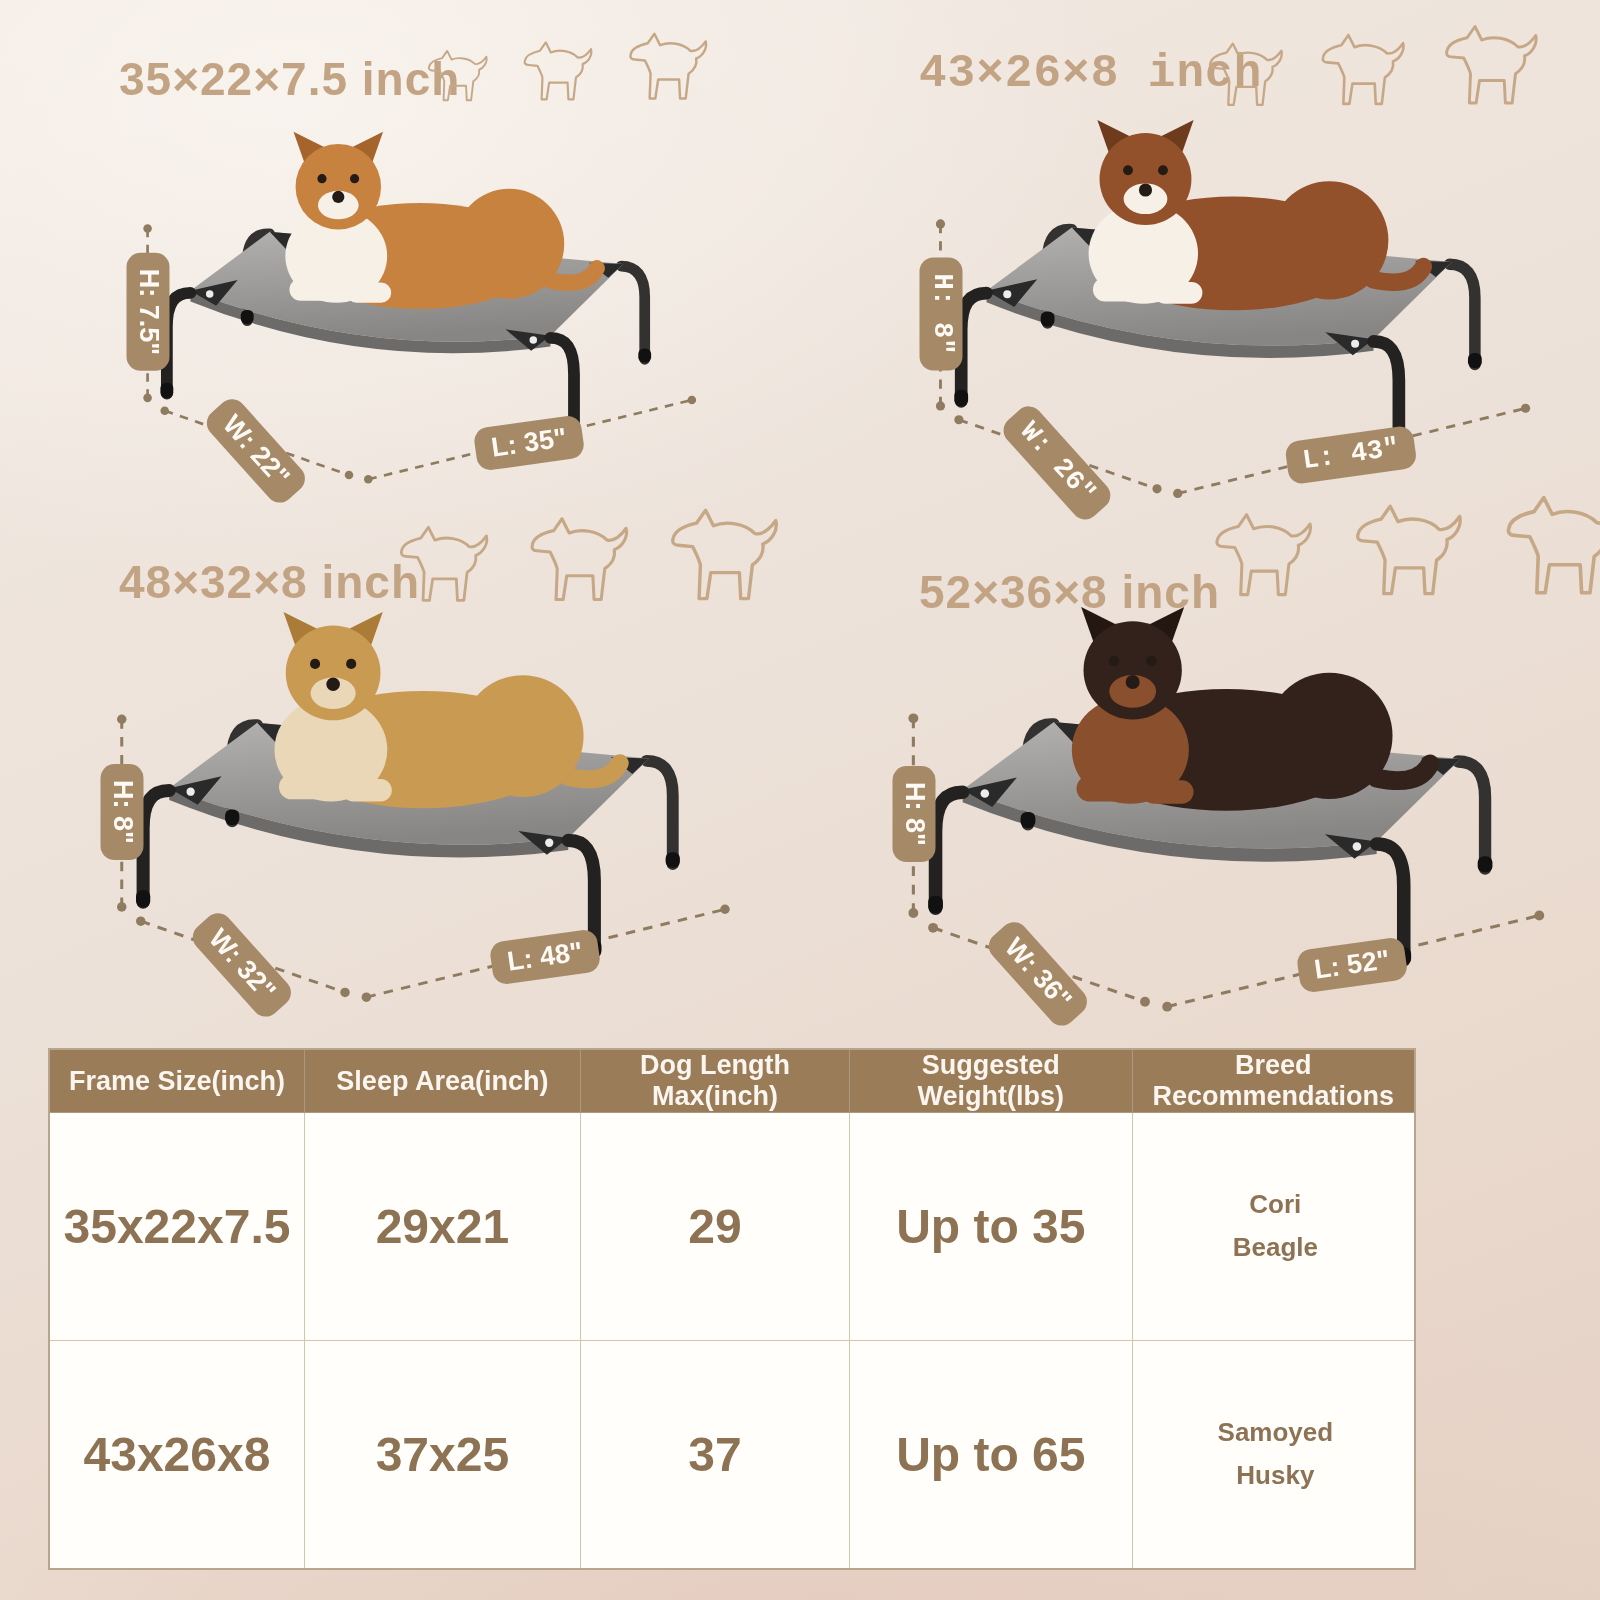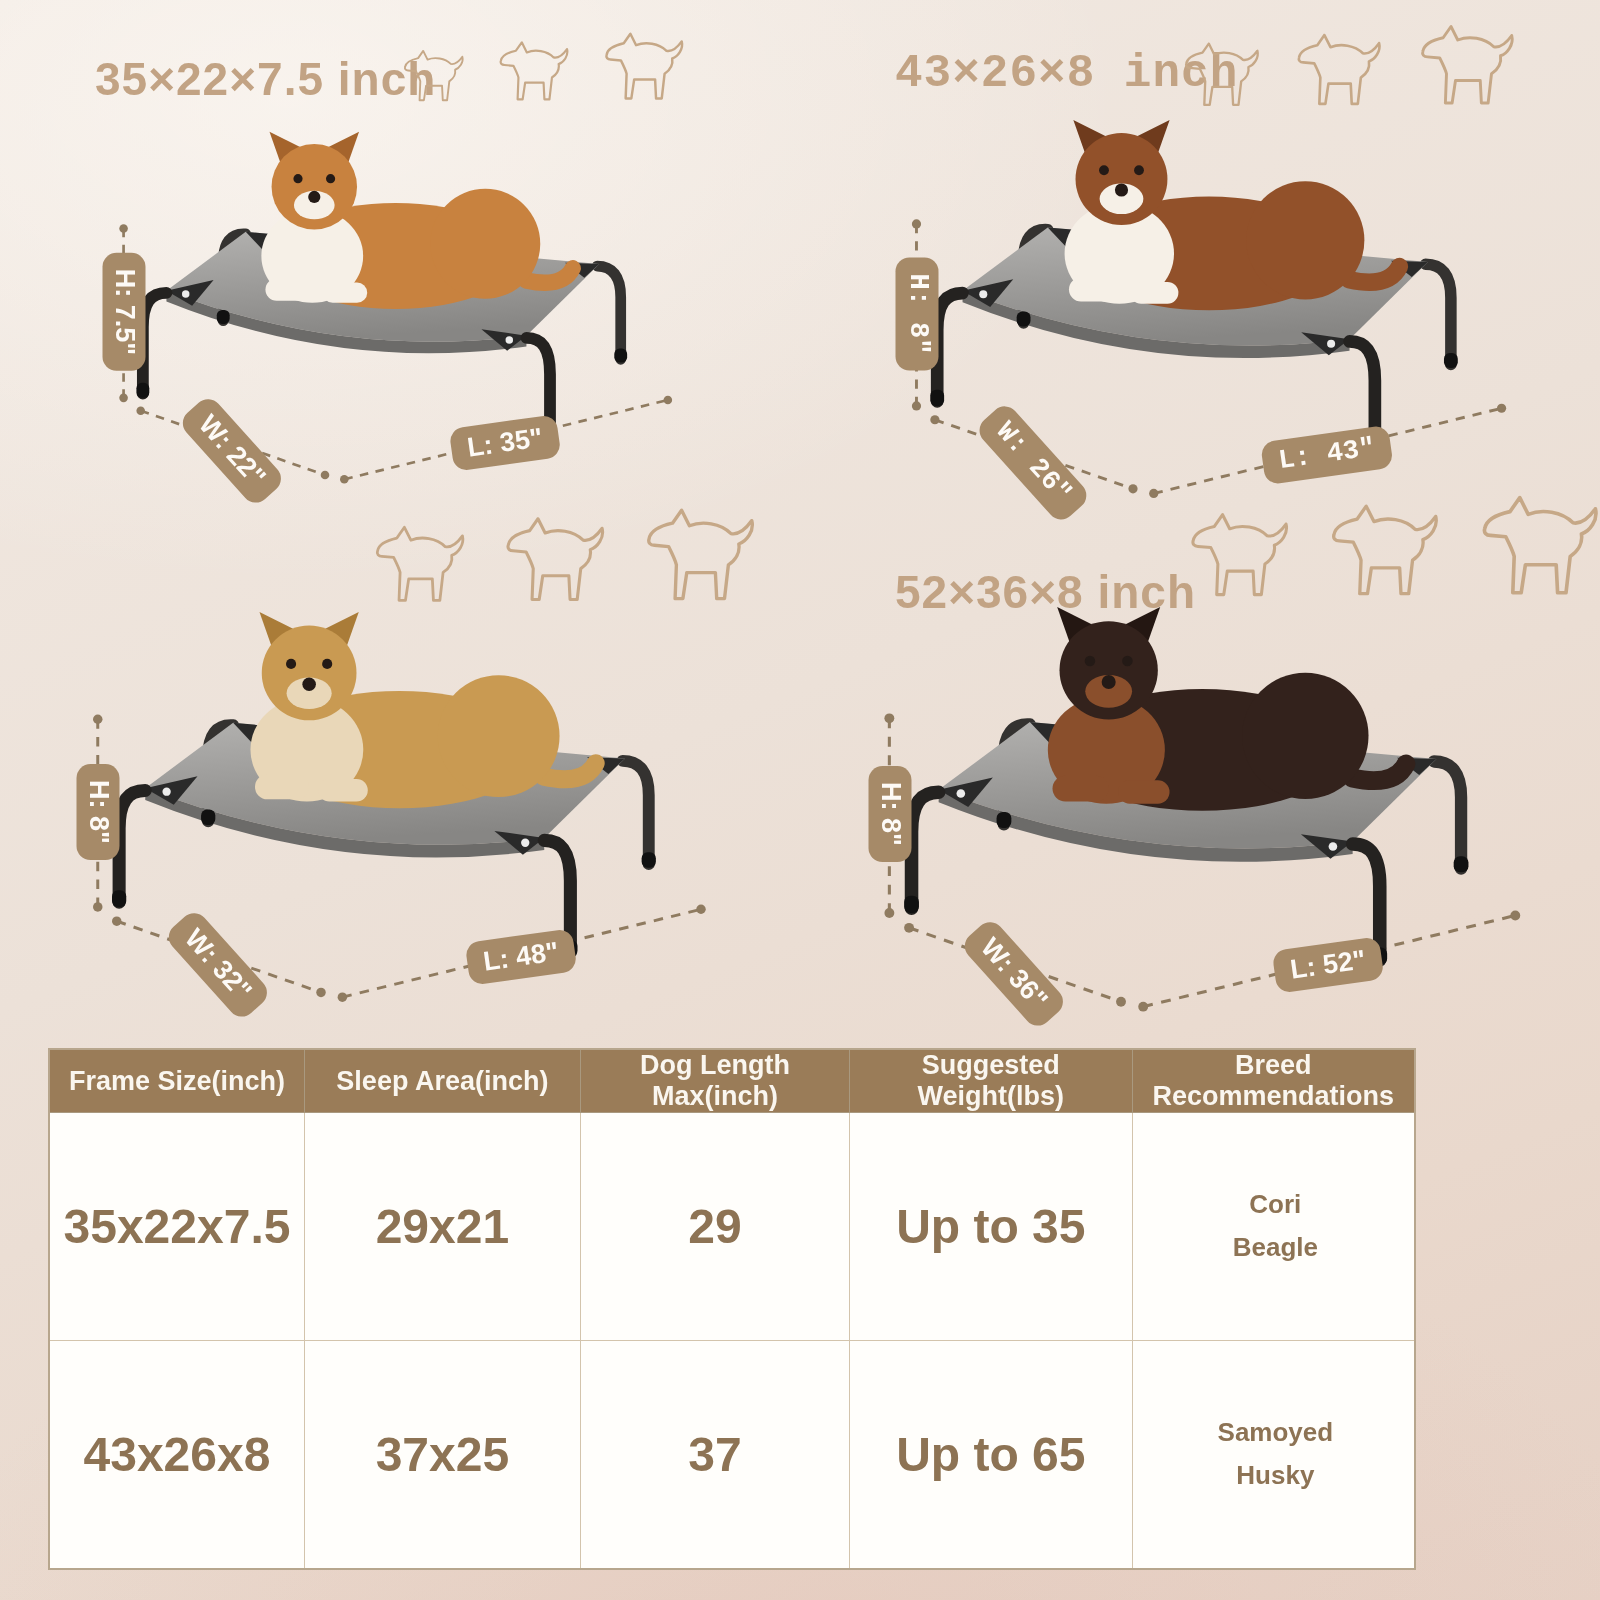--- a/index.html
+++ b/index.html
@@ -8,21 +8,21 @@
     font-family:"Liberation Sans", sans-serif;
     background:#ece1d8;
   }
   .canvas{
     position:relative;width:1600px;height:1600px;overflow:hidden;
     background:
       radial-gradient(1200px 700px at 18% 6%, rgba(255,252,248,.55), rgba(255,252,248,0) 70%),
       radial-gradient(1400px 900px at 50% 108%, rgba(224,185,172,.35), rgba(224,185,172,0) 65%),
       linear-gradient(158deg,#f2eae3 0%,#ece1d8 45%,#e9d8cc 78%,#e6d1c5 100%);
   }
-  .panel{position:absolute;}
+  .panel{position:absolute;margin-left:24px;}
   .p0{left:0;top:0;width:800px;height:470px;}
   .p1{left:800px;top:0;width:800px;height:470px;font-family:Liberation Mono, monospace;}
   .p2{left:0;top:470px;width:800px;height:560px;}
   .p3{left:800px;top:470px;width:800px;height:560px;}
   .title{
     position:absolute;margin:0;font-size:46px;font-weight:bold;letter-spacing:1px;
     color:#c2a384;white-space:nowrap;
   }
   .p0 .title{left:95px;top:52px;}
   .p1 .title{left:95px;top:48px;}
@@ -173,20 +173,21 @@
       <svg class="scene-svg" viewBox="0 0 560 340">
           <use href="#bedscene"></use>
         </svg>
       <span class="pill pill-h">H: 8"</span>
       <span class="pill pill-w">W: 26"</span>
       <span class="pill pill-l">L: 43"</span>
     </div>
   </section>
 
   <section class="panel p2" data-dog="golden-retriever">
+    <h2 class="title">48×32×8 inch</h2>
     <div class="trio">
       <svg viewBox="0 0 100 80">
           <use href="#dogline"></use>
         </svg>
       <svg viewBox="0 0 100 80">
           <use href="#dogline"></use>
         </svg>
       <svg viewBox="0 0 100 80">
           <use href="#dogline"></use>
         </svg>

